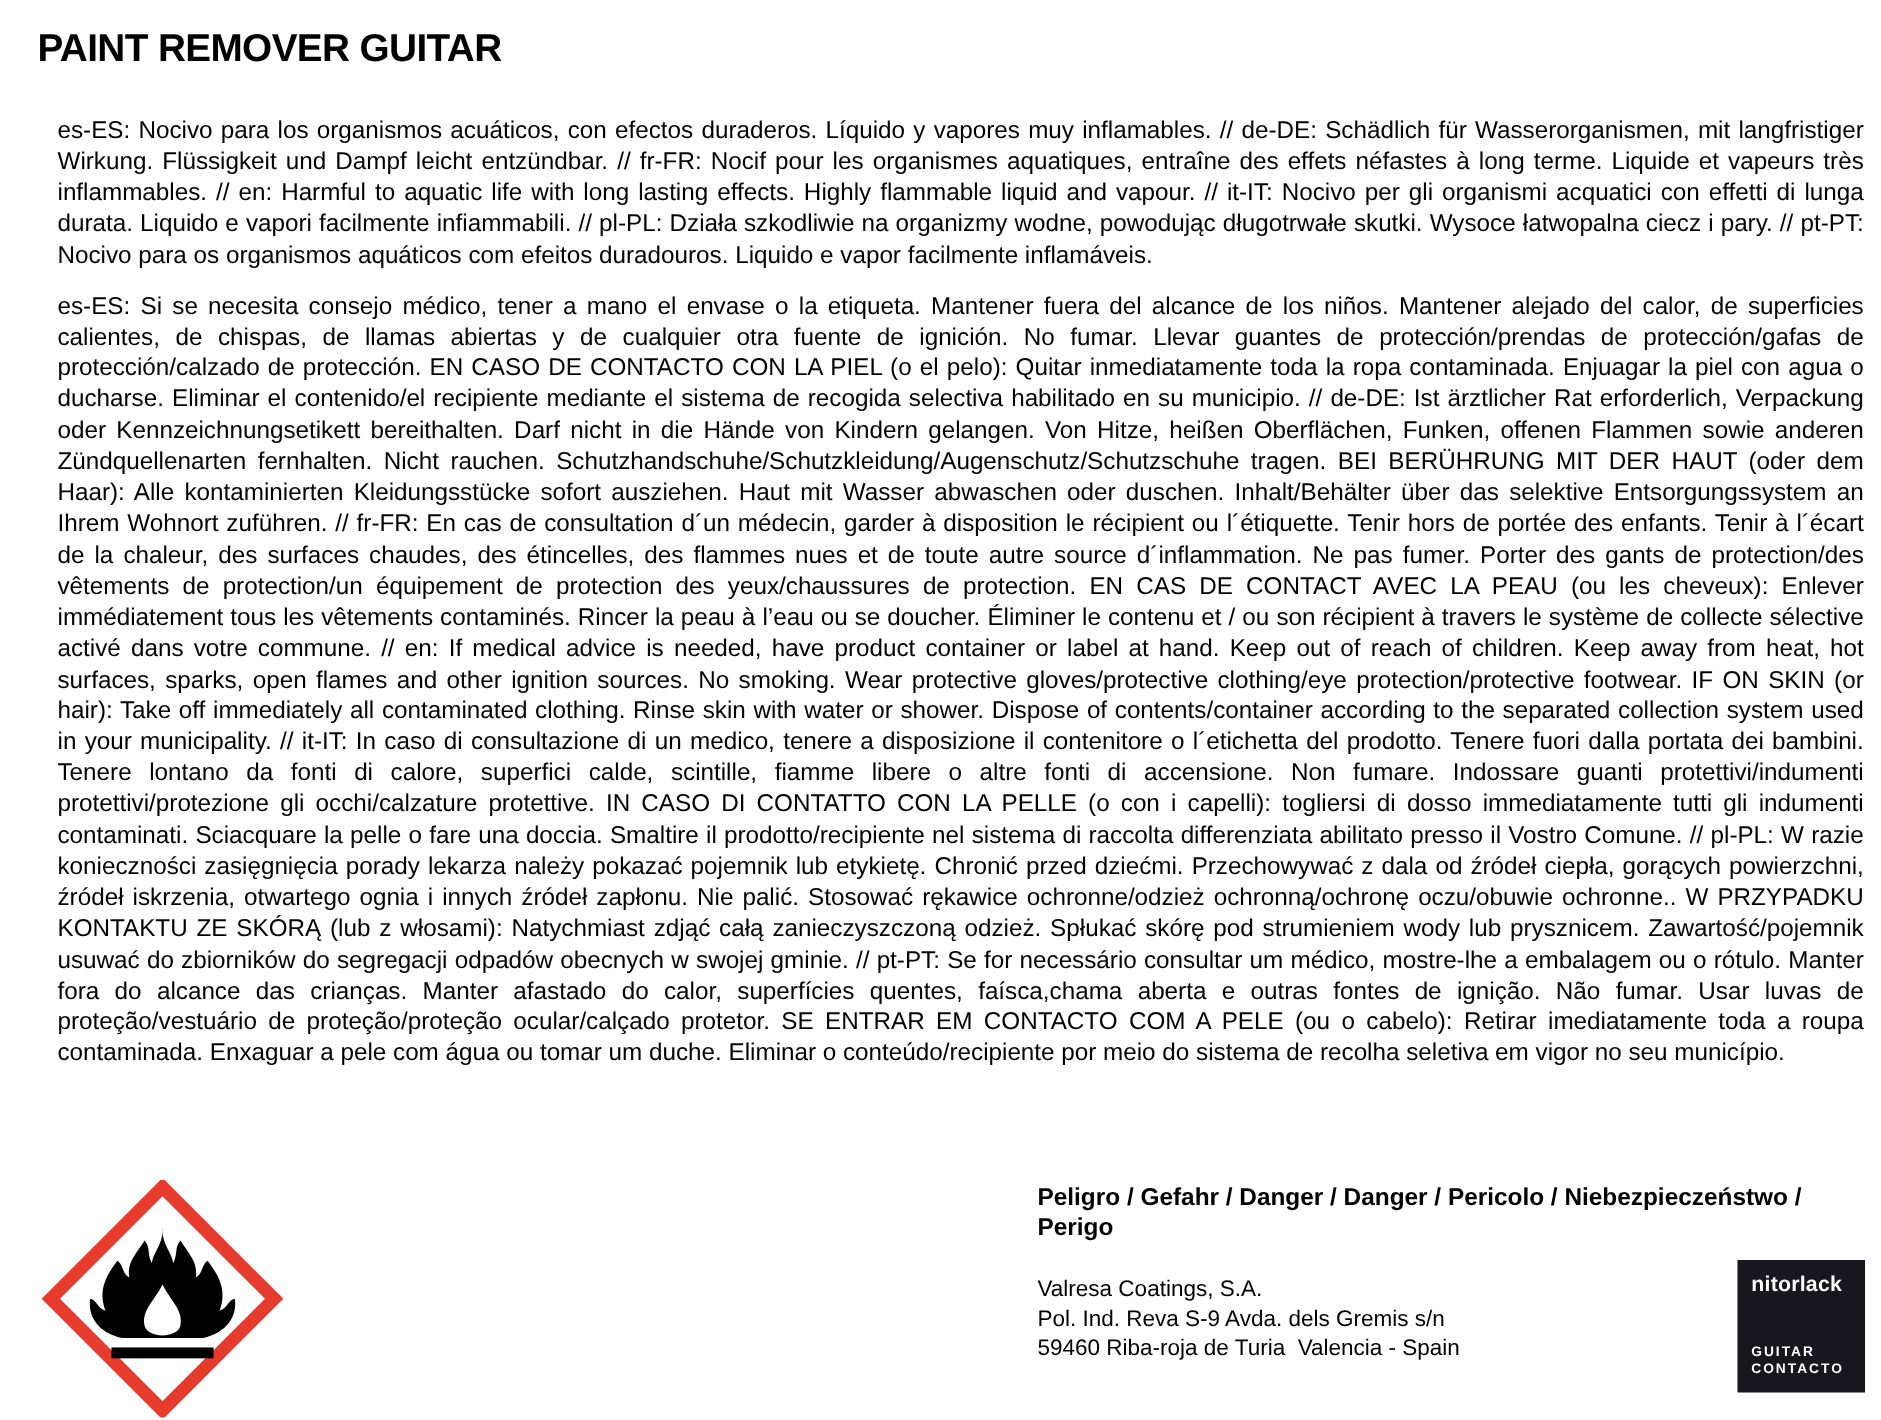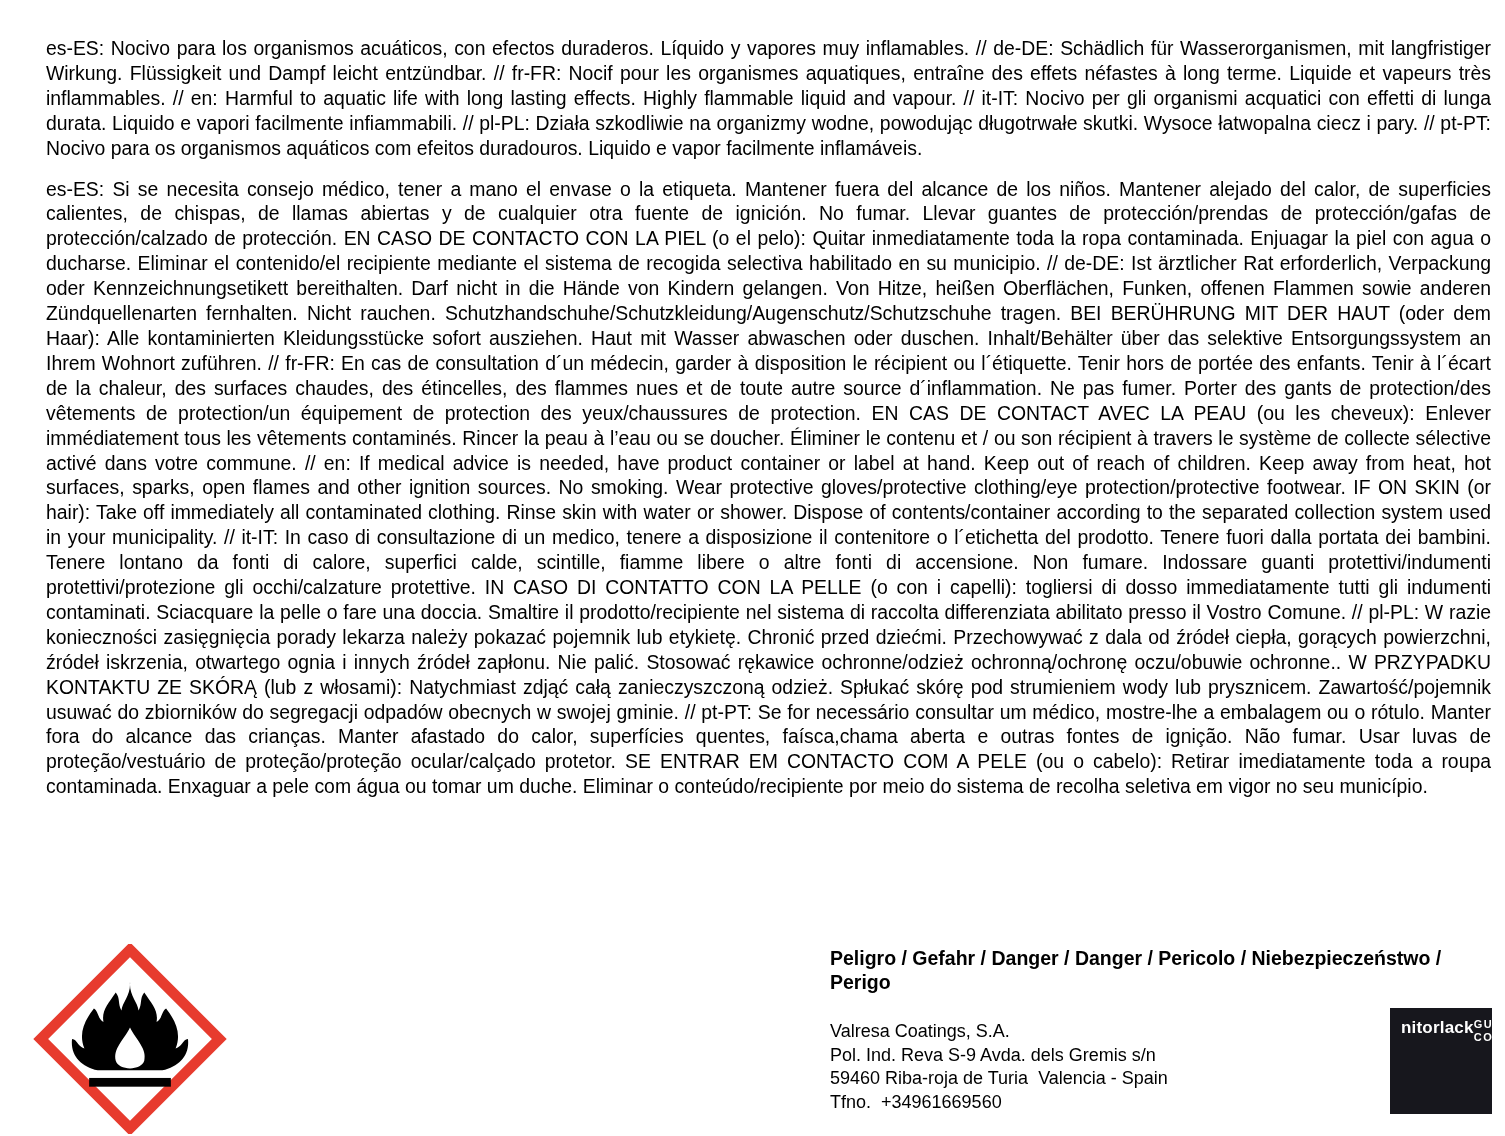--- a/index.html
+++ b/index.html
@@ -58,21 +58,21 @@
     line-height:23.5px;
   }
   .company div{white-space:pre-wrap;}
   .logo{
     position:absolute;
     left:1390px;top:70px;
     width:102px;height:106px;
     box-sizing:border-box;
     padding:10px 0 12px 11px;
     display:flex;
-    flex-direction:row;
+    flex-direction:column;
     justify-content:space-between;
   }
   .logo .brand{
     color:#ffffff;
     font-size:17px;
     font-weight:bold;
     letter-spacing:0.2px;
   }
   .logo .tagline{
     color:#ffffff;
@@ -80,20 +80,21 @@
     font-weight:bold;
     letter-spacing:1.6px;
     line-height:13px;
   }
 </style>
 </head>
 <body>
 
 <div class="page">
 
+  <h1 class="title">PAINT REMOVER GUITAR</h1>
 
   <p class="para first">es-ES: Nocivo para los organismos acuáticos, con efectos duraderos. Líquido y vapores muy inflamables. // de-DE: Schädlich für Wasserorganismen, mit langfristiger Wirkung. Flüssigkeit und Dampf leicht entzündbar. // fr-FR: Nocif pour les organismes aquatiques, entraîne des effets néfastes à long terme. Liquide et vapeurs très inflammables. // en: Harmful to aquatic life with long lasting effects. Highly flammable liquid and vapour. // it-IT: Nocivo per gli organismi acquatici con effetti di lunga durata. Liquido e vapori facilmente infiammabili. // pl-PL: Działa szkodliwie na organizmy wodne, powodując długotrwałe skutki. Wysoce łatwopalna ciecz i pary. // pt-PT: Nocivo para os organismos aquáticos com efeitos duradouros. Liquido e vapor facilmente inflamáveis.</p>
 
   <p class="para second">es-ES: Si se necesita consejo médico, tener a mano el envase o la etiqueta. Mantener fuera del alcance de los niños. Mantener alejado del calor, de superficies calientes, de chispas, de llamas abiertas y de cualquier otra fuente de ignición. No fumar. Llevar guantes de protección/prendas de protección/gafas de protección/calzado de protección. EN CASO DE CONTACTO CON LA PIEL (o el pelo): Quitar inmediatamente toda la ropa contaminada. Enjuagar la piel con agua o ducharse. Eliminar el contenido/el recipiente mediante el sistema de recogida selectiva habilitado en su municipio. // de-DE: Ist ärztlicher Rat erforderlich, Verpackung oder Kennzeichnungsetikett bereithalten. Darf nicht in die Hände von Kindern gelangen. Von Hitze, heißen Oberflächen, Funken, offenen Flammen sowie anderen Zündquellenarten fernhalten. Nicht rauchen. Schutzhandschuhe/Schutzkleidung/Augenschutz/Schutzschuhe tragen. BEI BERÜHRUNG MIT DER HAUT (oder dem Haar): Alle kontaminierten Kleidungsstücke sofort ausziehen. Haut mit Wasser abwaschen oder duschen. Inhalt/Behälter über das selektive Entsorgungssystem an Ihrem Wohnort zuführen. // fr-FR: En cas de consultation d´un médecin, garder à disposition le récipient ou l´étiquette. Tenir hors de portée des enfants. Tenir à l´écart de la chaleur, des surfaces chaudes, des étincelles, des flammes nues et de toute autre source d´inflammation. Ne pas fumer. Porter des gants de protection/des vêtements de protection/un équipement de protection des yeux/chaussures de protection. EN CAS DE CONTACT AVEC LA PEAU (ou les cheveux): Enlever immédiatement tous les vêtements contaminés. Rincer la peau à l’eau ou se doucher. Éliminer le contenu et / ou son récipient à travers le système de collecte sélective activé dans votre commune. // en: If medical advice is needed, have product container or label at hand. Keep out of reach of children. Keep away from heat, hot surfaces, sparks, open flames and other ignition sources. No smoking. Wear protective gloves/protective clothing/eye protection/protective footwear. IF ON SKIN (or hair): Take off immediately all contaminated clothing. Rinse skin with water or shower. Dispose of contents/container according to the separated collection system used in your municipality. // it-IT: In caso di consultazione di un medico, tenere a disposizione il contenitore o l´etichetta del prodotto. Tenere fuori dalla portata dei bambini. Tenere lontano da fonti di calore, superfici calde, scintille, fiamme libere o altre fonti di accensione. Non fumare. Indossare guanti protettivi/indumenti protettivi/protezione gli occhi/calzature protettive. IN CASO DI CONTATTO CON LA PELLE (o con i capelli): togliersi di dosso immediatamente tutti gli indumenti contaminati. Sciacquare la pelle o fare una doccia. Smaltire il prodotto/recipiente nel sistema di raccolta differenziata abilitato presso il Vostro Comune. // pl-PL: W razie konieczności zasięgnięcia porady lekarza należy pokazać pojemnik lub etykietę. Chronić przed dziećmi. Przechowywać z dala od źródeł ciepła, gorących powierzchni, źródeł iskrzenia, otwartego ognia i innych źródeł zapłonu. Nie palić. Stosować rękawice ochronne/odzież ochronną/ochronę oczu/obuwie ochronne.. W PRZYPADKU KONTAKTU ZE SKÓRĄ (lub z włosami): Natychmiast zdjąć całą zanieczyszczoną odzież. Spłukać skórę pod strumieniem wody lub prysznicem. Zawartość/pojemnik usuwać do zbiorników do segregacji odpadów obecnych w swojej gminie. // pt-PT: Se for necessário consultar um médico, mostre-lhe a embalagem ou o rótulo. Manter fora do alcance das crianças. Manter afastado do calor, superfícies quentes, faísca,chama aberta e outras fontes de ignição. Não fumar. Usar luvas de proteção/vestuário de proteção/proteção ocular/calçado protetor. SE ENTRAR EM CONTACTO COM A PELE (ou o cabelo): Retirar imediatamente toda a roupa contaminada. Enxaguar a pele com água ou tomar um duche. Eliminar o conteúdo/recipiente por meio do sistema de recolha seletiva em vigor no seu município.</p>
 
   <div class="footer">
 
     <svg class="pictogram" viewBox="0 0 100 100" xmlns="http://www.w3.org/2000/svg" aria-hidden="true">
       <polygon points="50,3 97,50 50,97 3,50" fill="#ffffff" stroke="#e73b2e" stroke-width="5.5"></polygon>
       <path fill="#000000" d="M50 20
@@ -118,21 +119,20 @@
         C41 55 46.5 51 50 44 Z"></path>
       <rect x="28.5" y="70.5" width="43" height="4.6" fill="#000000"></rect>
     </svg>
 
     <div class="signal">Peligro / Gefahr / Danger / Danger / Pericolo / Niebezpieczeństwo / Perigo</div>
 
     <div class="company">
       <div>Valresa Coatings, S.A.</div>
       <div>Pol. Ind. Reva S-9 Avda. dels Gremis s/n</div>
       <div>59460 Riba-roja de Turia  Valencia - Spain</div>
-      <div>Tfno.  +34961669560</div>
     </div>
 
     <div class="logo" style="background-color: rgb(23, 23, 29);">
       <div class="brand">nitorlack</div>
       <div class="tagline">
         <div>GUITAR</div>
         <div>CONTACTO</div>
       </div>
     </div>
 

